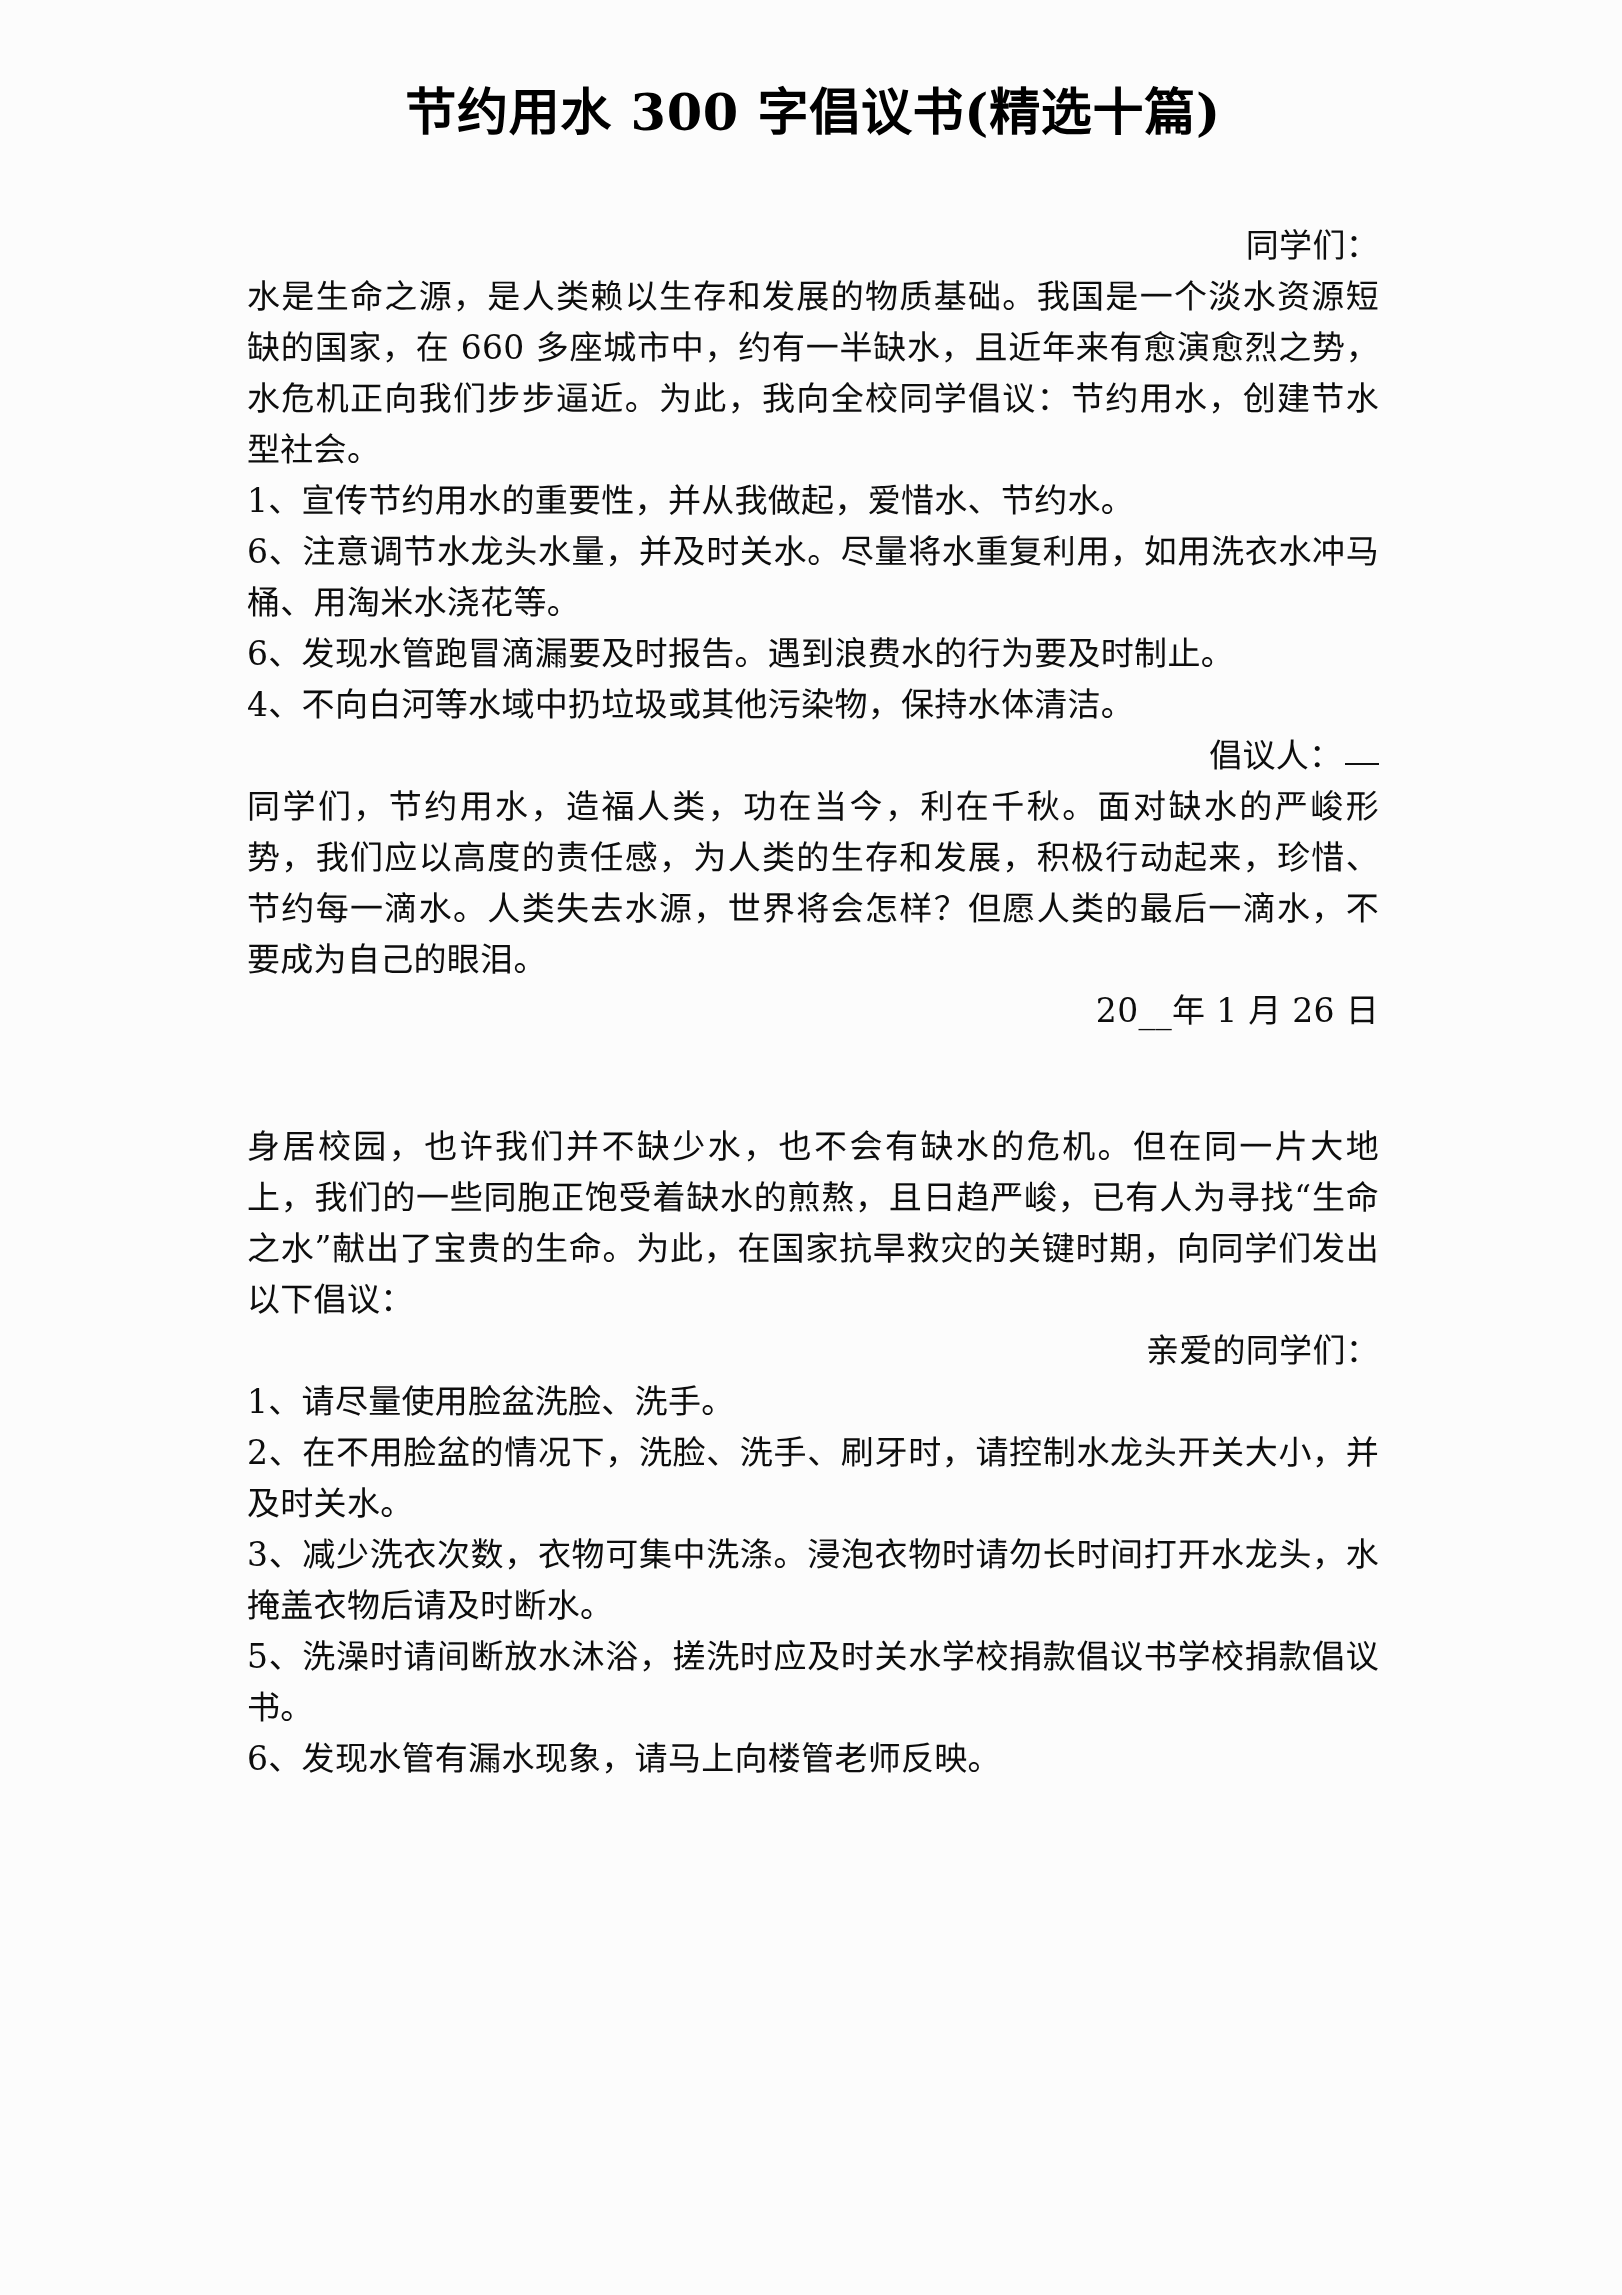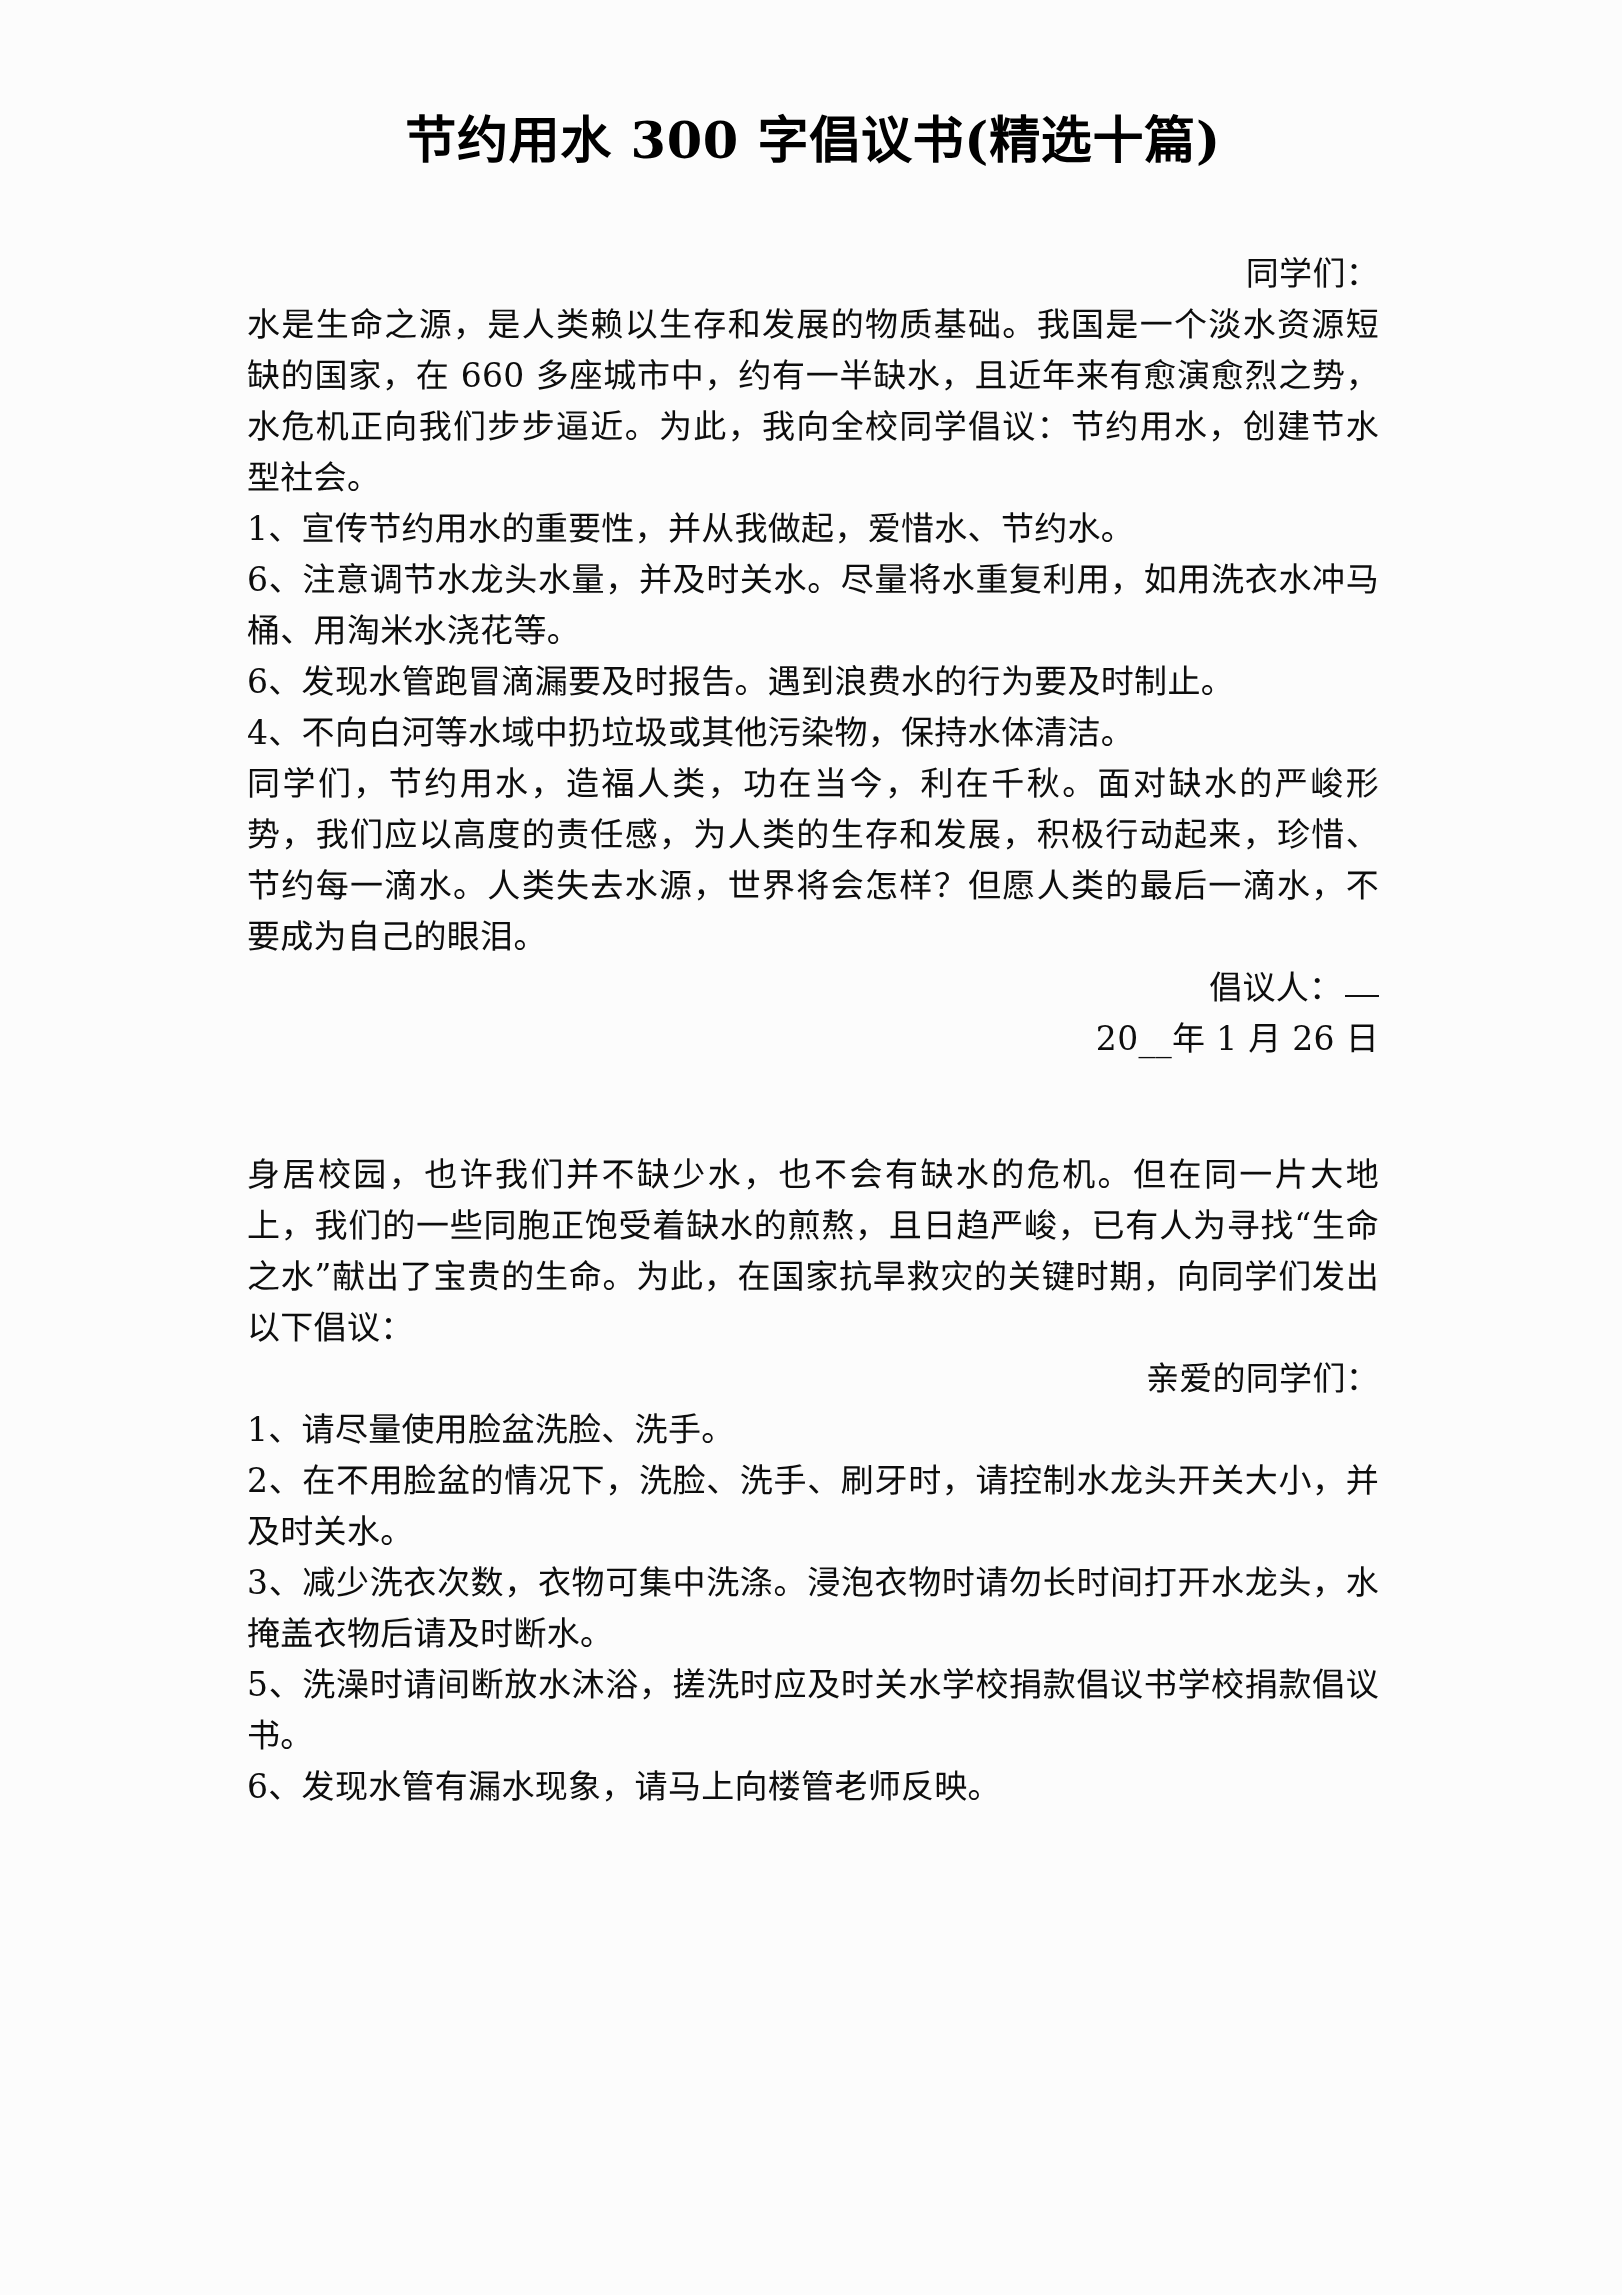--- a/index.html
+++ b/index.html
@@ -28,21 +28,21 @@
   }
 
   .doc-title {
     font-family: "DejaVu Serif", "Liberation Serif", serif;
     font-weight: 700;
     font-size: 51px;
     line-height: 1.2;
     text-align: center;
     letter-spacing: 0.7px;
     margin: 0;
-    padding-top: 110px;
+    padding-top: 82px;
     color: #000000;
   }
 
   .body-block {
     margin-top: 77px;
   }
 
   .para {
     font-size: 33px;
     line-height: 51px;
@@ -85,23 +85,23 @@
       <p class="para">水是生命之源，是人类赖以生存和发展的物质基础。我国是一个淡水资源短缺的国家，在 660 多座城市中，约有一半缺水，且近年来有愈演愈烈之势，水危机正向我们步步逼近。为此，我向全校同学倡议：节约用水，创建节水型社会。</p>
 
       <p class="para">1、宣传节约用水的重要性，并从我做起，爱惜水、节约水。</p>
 
       <p class="para">6、注意调节水龙头水量，并及时关水。尽量将水重复利用，如用洗衣水冲马桶、用淘米水浇花等。</p>
 
       <p class="para">6、发现水管跑冒滴漏要及时报告。遇到浪费水的行为要及时制止。</p>
 
       <p class="para">4、不向白河等水域中扔垃圾或其他污染物，保持水体清洁。</p>
 
+      <p class="para short"><span>倡议人：</span><span class="blank-underline"></span></p>
+
       <p class="para">同学们，节约用水，造福人类，功在当今，利在千秋。面对缺水的严峻形势，我们应以高度的责任感，为人类的生存和发展，积极行动起来，珍惜、节约每一滴水。人类失去水源，世界将会怎样？但愿人类的最后一滴水，不要成为自己的眼泪。</p>
-
-      <p class="para short"><span>倡议人：</span><span class="blank-underline"></span></p>
 
       <p class="para short">20__年 1 月 26 日</p>
 
     </div>
 
     <div class="spacer-gap"></div>
 
     <div class="body-block" style="margin-top:0">
 
       <p class="para">身居校园，也许我们并不缺少水，也不会有缺水的危机。但在同一片大地上，我们的一些同胞正饱受着缺水的煎熬，且日趋严峻，已有人为寻找“生命之水”献出了宝贵的生命。为此，在国家抗旱救灾的关键时期，向同学们发出以下倡议：</p>

